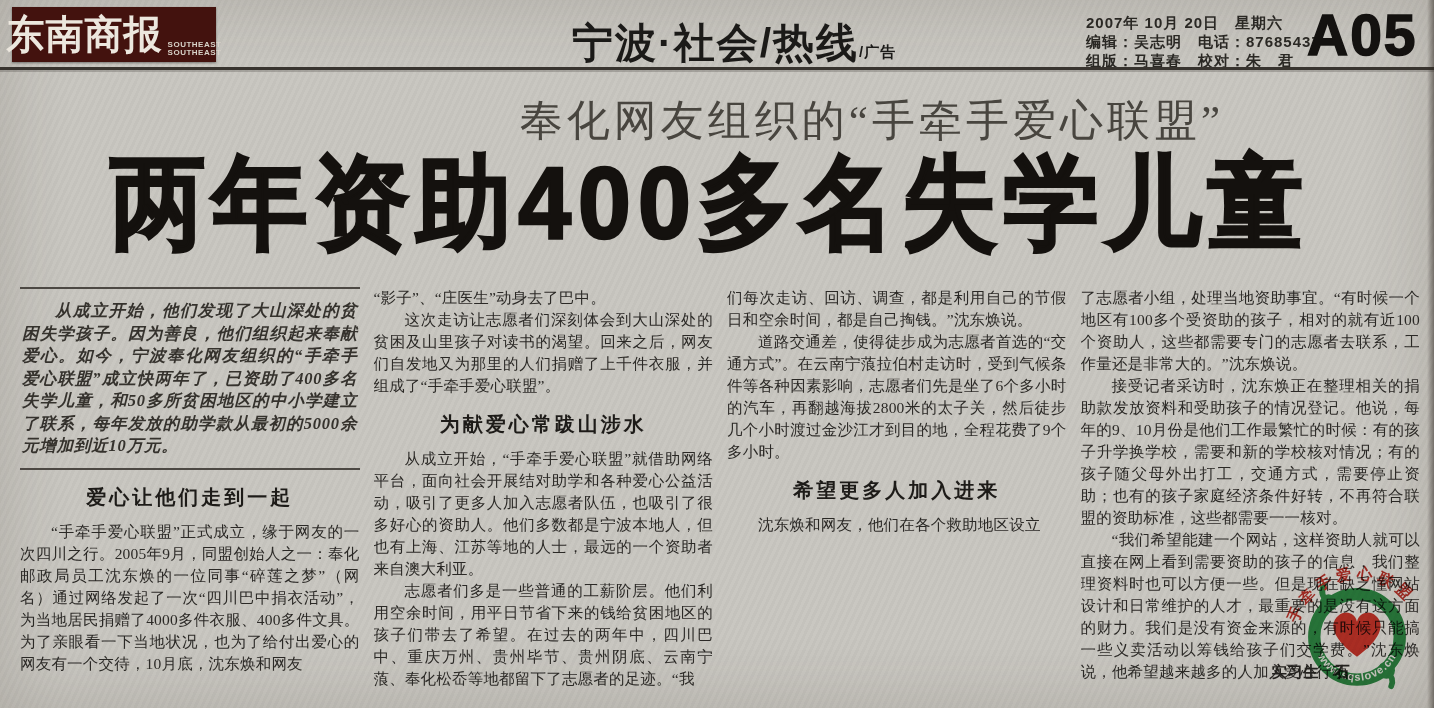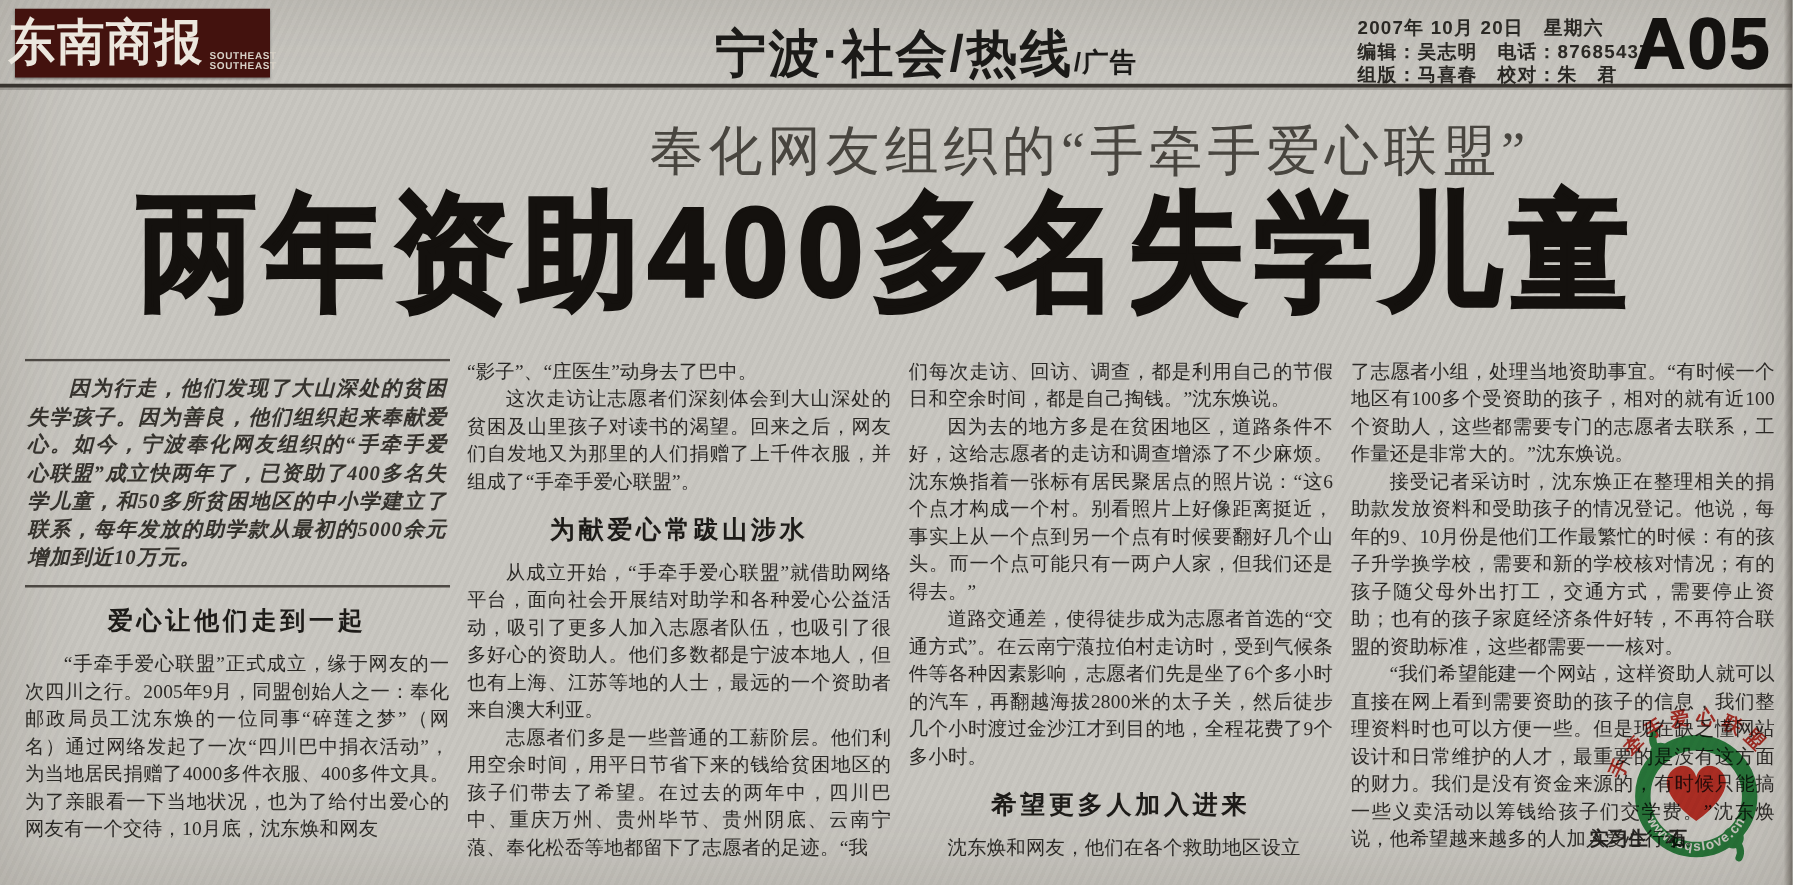--- a/index.html
+++ b/index.html
@@ -17,21 +17,21 @@
   .logo-box{position:absolute;left:12px;top:7px;width:204px;height:55px;
     background:#43120e;display:flex;align-items:center;justify-content:center;gap:5px;
     box-shadow:0 1px 2px rgba(0,0,0,.4);}
   .logo-cn{font-family:"Liberation Sans",sans-serif;font-weight:bold;font-size:38px;
     color:#ece7de;letter-spacing:1px;transform:scaleY(1.04);white-space:nowrap;}
   .logo-en{display:flex;flex-direction:column;font-family:"Liberation Sans",sans-serif;
     font-size:8px;line-height:8px;font-weight:bold;color:#d8d2c8;letter-spacing:.5px;margin-top:28px;}
   .section-title{position:absolute;left:572px;top:16px;white-space:nowrap;
     font-family:"Liberation Sans",sans-serif;font-weight:bold;color:#1b1a18;}
   .section-main{font-size:41px;letter-spacing:2px;}
-  .section-suffix{font-size:21px;letter-spacing:1px;}
+  .section-suffix{font-size:15px;letter-spacing:1px;}
   .masthead-info{position:absolute;left:1086px;top:13px;
     font-family:"Liberation Sans",sans-serif;font-size:15px;font-weight:bold;
     color:#2a2824;line-height:19px;letter-spacing:1px;white-space:nowrap;}
   .page-no{position:absolute;left:1307px;top:2px;
     font-family:Liberation Sans, sans-serif;font-weight:900;font-size:57px;
     letter-spacing:2px;color:#141210;text-align:right;-webkit-text-stroke:1.5px #141210;}
   .masthead-rule{position:absolute;left:0;top:67px;width:100%;height:3px;
     background:#38342f;box-shadow:0 2px 0 rgba(56,52,47,.25);}
   
   .kicker{position:absolute;left:0;right:210px;top:92px;text-align:right;
@@ -87,37 +87,36 @@
 
   <div class="masthead-rule"></div>
 
   <div class="kicker">奉化网友组织的“手牵手爱心联盟”</div>
   <div class="headline-main">两年资助400多名失学儿童</div>
 
   <div class="article">
 
     <div class="col">
       <div class="intro-box">
-        <p class="intro-text">因为行走，他们发现了大山深处的贫困失学孩子。因为善良，他们组织起来奉献爱心。如今，宁波奉化网友组织的“手牵手爱心联盟”成立快两年了，已资助了400多名失学儿童，和50多所贫困地区的中小学建立了联系，每年发放的助学款从最初的5000余元增加到近10万元。</p>
+        <p class="intro-text">从成立开始，他们发现了大山深处的贫困失学孩子。因为善良，他们组织起来奉献爱心。如今，宁波奉化网友组织的“手牵手爱心联盟”成立快两年了，已资助了400多名失学儿童，和50多所贫困地区的中小学建立了联系，每年发放的助学款从最初的5000余元增加到近10万元。</p>
       </div>
       <h3 class="col-heading">爱心让他们走到一起</h3>
       <p class="indent">“手牵手爱心联盟”正式成立，缘于网友的一次四川之行。2005年9月，同盟创始人之一：奉化邮政局员工沈东焕的一位同事“碎莲之梦”（网名）通过网络发起了一次“四川巴中捐衣活动”，为当地居民捐赠了4000多件衣服、400多件文具。为了亲眼看一下当地状况，也为了给付出爱心的网友有一个交待，10月底，沈东焕和网友</p>
     </div>
 
     <div class="col">
       <p>“影子”、“庄医生”动身去了巴中。</p>
       <p class="indent">这次走访让志愿者们深刻体会到大山深处的贫困及山里孩子对读书的渴望。回来之后，网友们自发地又为那里的人们捐赠了上千件衣服，并组成了“手牵手爱心联盟”。</p>
       <h3 class="col-heading">为献爱心常跋山涉水</h3>
       <p class="indent">从成立开始，“手牵手爱心联盟”就借助网络平台，面向社会开展结对助学和各种爱心公益活动，吸引了更多人加入志愿者队伍，也吸引了很多好心的资助人。他们多数都是宁波本地人，但也有上海、江苏等地的人士，最远的一个资助者来自澳大利亚。</p>
       <p class="indent">志愿者们多是一些普通的工薪阶层。他们利用空余时间，用平日节省下来的钱给贫困地区的孩子们带去了希望。在过去的两年中，四川巴中、重庆万州、贵州毕节、贵州阴底、云南宁蒗、奉化松岙等地都留下了志愿者的足迹。“我</p>
     </div>
 
     <div class="col">
       <p>们每次走访、回访、调查，都是利用自己的节假日和空余时间，都是自己掏钱。”沈东焕说。</p>
-      <p class="indent">因为去的地方多是在贫困地区，道路条件不好，这给志愿者的走访和调查增添了不少麻烦。沈东焕指着一张标有居民聚居点的照片说：“这6个点才构成一个村。别看照片上好像距离挺近，事实上从一个点到另一个点有时候要翻好几个山头。而一个点可能只有一两户人家，但我们还是得去。”</p>
       <p class="indent">道路交通差，使得徒步成为志愿者首选的“交通方式”。在云南宁蒗拉伯村走访时，受到气候条件等各种因素影响，志愿者们先是坐了6个多小时的汽车，再翻越海拔2800米的太子关，然后徒步几个小时渡过金沙江才到目的地，全程花费了9个多小时。</p>
       <h3 class="col-heading">希望更多人加入进来</h3>
       <p class="indent">沈东焕和网友，他们在各个救助地区设立</p>
     </div>
 
     <div class="col">
       <p>了志愿者小组，处理当地资助事宜。“有时候一个地区有100多个受资助的孩子，相对的就有近100个资助人，这些都需要专门的志愿者去联系，工作量还是非常大的。”沈东焕说。</p>
       <p class="indent">接受记者采访时，沈东焕正在整理相关的捐助款发放资料和受助孩子的情况登记。他说，每年的9、10月份是他们工作最繁忙的时候：有的孩子升学换学校，需要和新的学校核对情况；有的孩子随父母外出打工，交通方式，需要停止资助；也有的孩子家庭经济条件好转，不再符合联盟的资助标准，这些都需要一一核对。</p>
       <p class="indent">“我们希望能建一个网站，这样资助人就可以直接在网上看到需要资助的孩子的信息，我们整理资料时也可以方便一些。但是现在缺乏懂网站设计和日常维护的人才，最重要的是没有这方面的财力。我们是没有资金来源的，有时候只能搞一些义卖活动以筹钱给孩子们交学费。”沈东焕说，他希望越来越多的人加入爱心行动。</p>
       <div class="byline">实习生　石</div>

